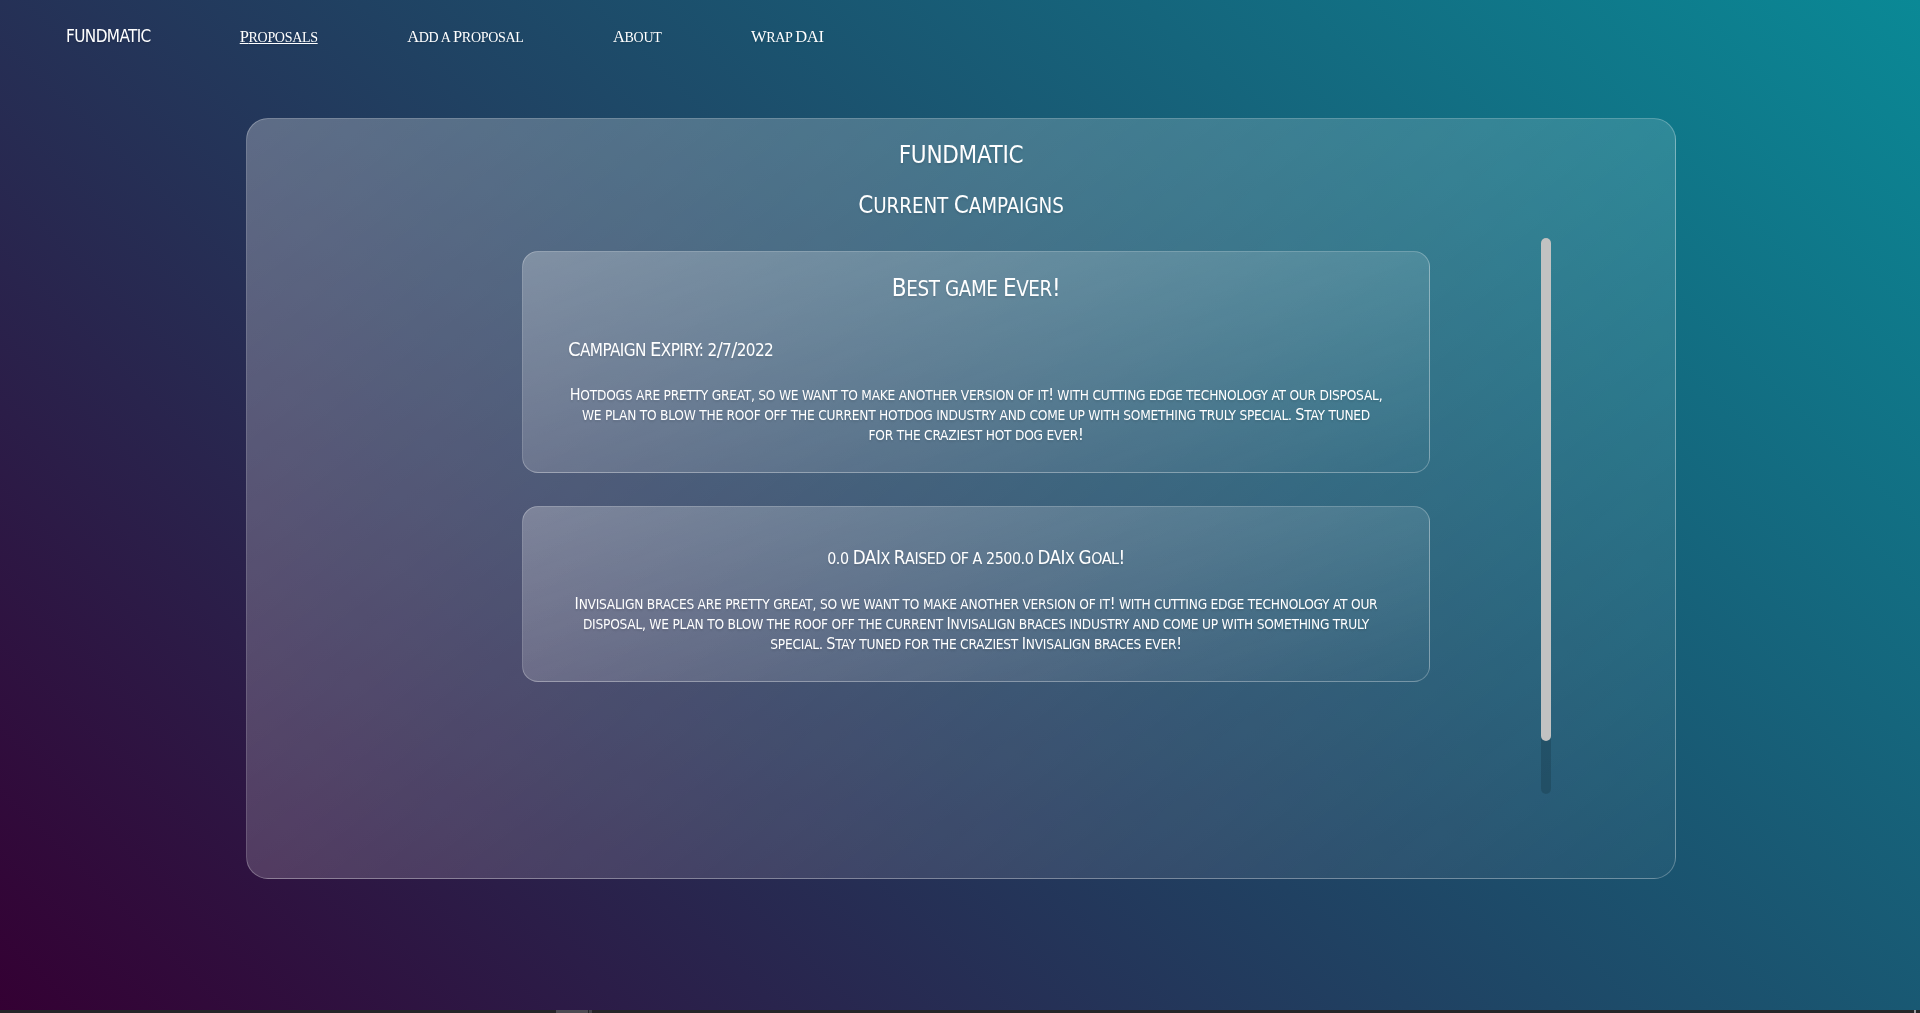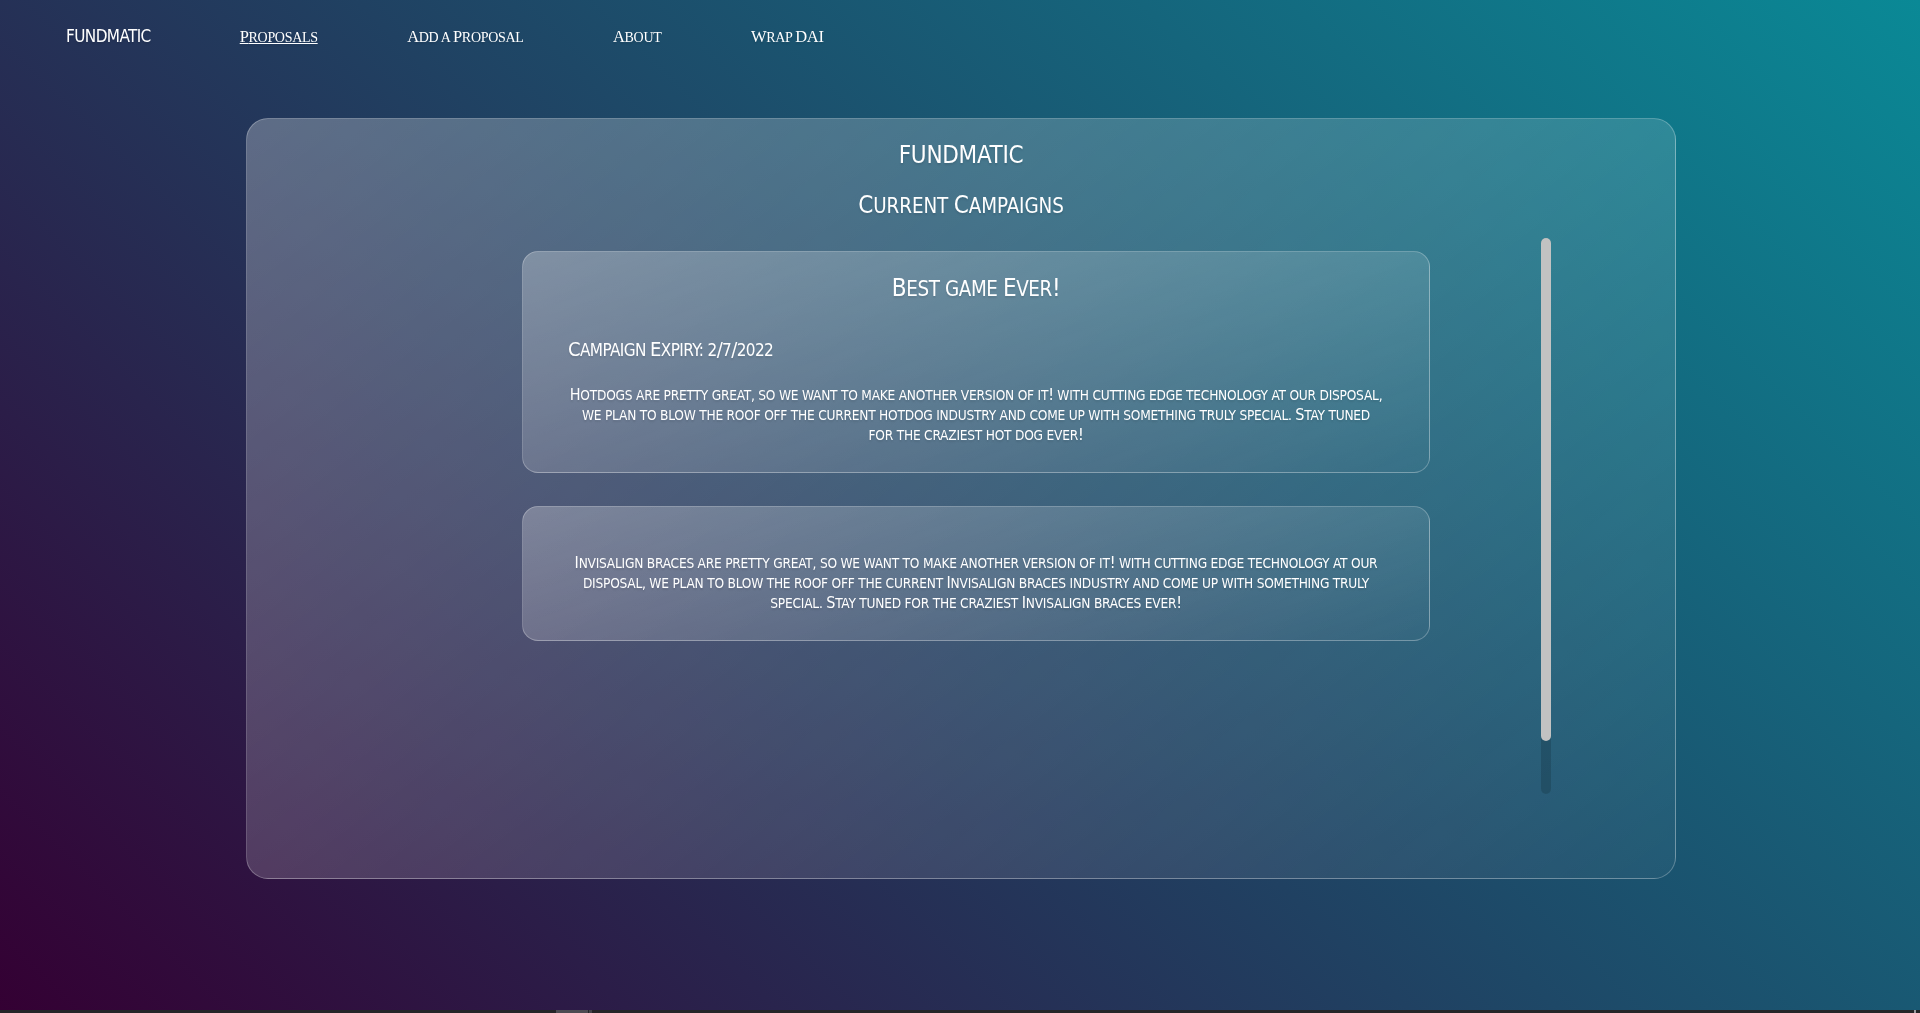--- a/index.html
+++ b/index.html
@@ -67,20 +67,21 @@
 <div class="panel">
   <div class="paneltitle">FUNDMATIC</div>
   <div class="panelsub smallcaps">C<span class="sc">urrent </span>C<span class="sc">ampaigns</span></div>
   <div class="scroll">
     <div class="card">
       <div class="cardtitle smallcaps">B<span class="sc">est game </span>E<span class="sc">ver</span>!</div>
       <div class="cardexp smallcaps">C<span class="sc">ampaign </span>E<span class="sc">xpiry: 2</span>/<span class="sc">7</span>/<span class="sc">2022</span></div>
       <div class="carddesc smallcaps">H<span class="sc">otdogs are pretty great, so we want to make another version of it</span>!<span class="sc"> with cutting edge technology at our disposal, we plan to blow the roof off the current hotdog industry and come up with something truly special. </span>S<span class="sc">tay tuned for the craziest hot dog ever</span>!</div>
     </div>
     <div class="card">
+      <div class="cardgoal smallcaps"><span class="sc">0.0 </span>DAI<span class="sc">x </span>R<span class="sc">aised of a 2500.0 </span>DAI<span class="sc">x </span>G<span class="sc">oal</span>!</div>
       <div class="carddesc smallcaps">I<span class="sc">nvisalign braces are pretty great, so we want to make another version of it</span>!<span class="sc"> with cutting edge technology at our disposal, we plan to blow the roof off the current </span>I<span class="sc">nvisalign braces industry and come up with something truly special. </span>S<span class="sc">tay tuned for the craziest </span>I<span class="sc">nvisalign braces ever</span>!</div>
     </div>
   </div>
   <div class="vscrollbar">
     <div class="vthumb"></div>
   </div>
 </div>
 
 <div class="hscrollbar">
   <div class="hthumb"></div>

